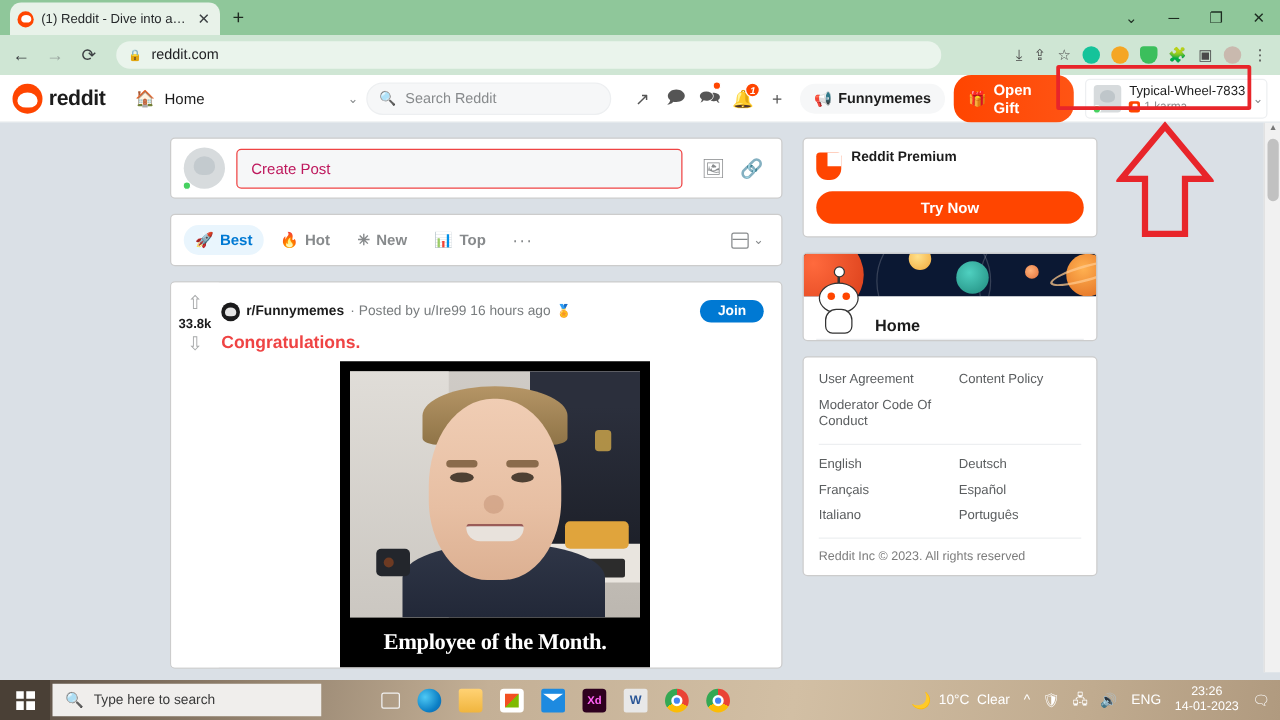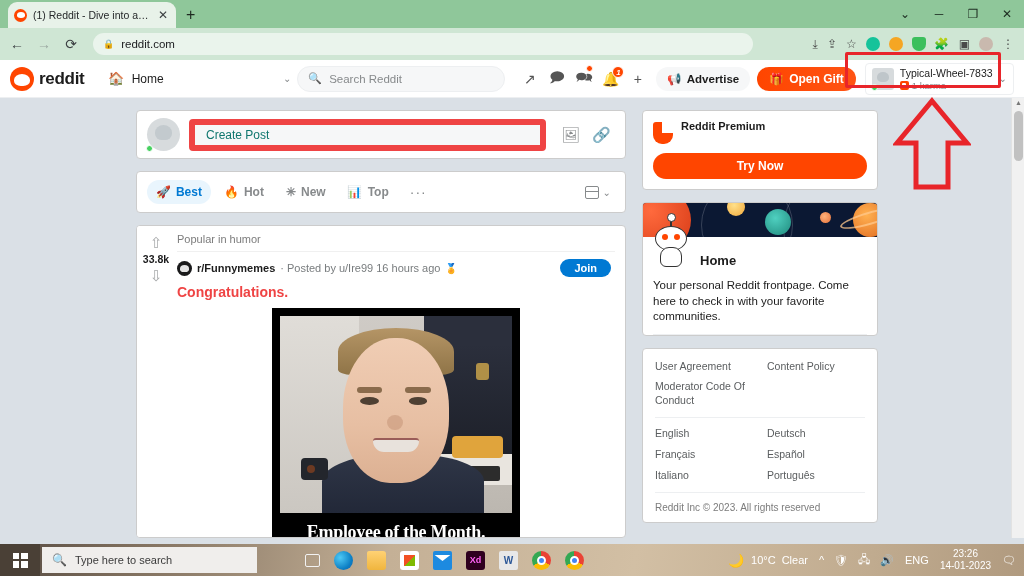--- a/index.html
+++ b/index.html
@@ -161,23 +161,23 @@
   .create-post { display: flex; align-items: center; padding: 7px 10px; gap: 9px; }
   .cp-avatar {
     width: 33px; height: 33px; border-radius: 50%; background: #d7dbdd;
     position: relative; flex: 0 0 auto;
   }
   .cp-avatar::after {
     content: ""; position: absolute; left: 8px; top: 7px; width: 17px; height: 15px;
     background: #c3cace; border-radius: 50% 50% 42% 42%;
   }
   .cp-input {
-    flex: 1; height: 32px; border: 6px solid #ef4444; background: #f6f7f8;
+    flex: 1; height: 32px; border: 1px solid #ef4444; background: #f6f7f8;
     border-radius: 4px; display: flex; align-items: center; padding: 0 11px;
-    font-size: 12px; color: #0f766e;
+    font-size: 12px; color: #be185d;
   }
   .cp-btns { display: flex; gap: 12px; padding-left: 6px; padding-right: 4px; }
   .cp-btn { font-size: 15px; color: #878a8c; }
 
   
   .sortbar { display: flex; align-items: center; padding: 8px 10px; gap: 4px; }
   .sort-item {
     display: flex; align-items: center; gap: 5px; padding: 5px 9px;
     border-radius: 16px; font-size: 12px; font-weight: bold; color: #878a8c;
   }
@@ -479,21 +479,21 @@
     </div>
     <div class="hdr-icons">
       <span class="hdr-ico">↗</span>
       <span class="hdr-ico">🗩</span>
       <span class="hdr-ico">🗪<i class="dot-badge"></i></span>
       <span class="hdr-ico">🔔<i class="num-badge">1</i></span>
       <span class="hdr-ico">+</span>
     </div>
     <div class="btn-advertise">
       <span>📢</span>
-      <span>Advertise</span>
+      <span>Funnymemes</span>
     </div>
     <div class="btn-gift">
       <span>🎁</span>
       <span>Open Gift</span>
     </div>
     <div class="user-menu">
       <span class="user-av">
         <i class="online-dot"></i>
       </span>
       <span class="user-info">
@@ -546,21 +546,20 @@
         </div>
       </div>
 
       <div class="card post">
         <div class="vote-col">
           <span class="arrow-up">⇧</span>
           <span class="vote-count">33.8k</span>
           <span class="arrow-down">⇩</span>
         </div>
         <div class="post-main">
-          <div class="post-popular">Popular in humor</div>
           <div class="post-meta">
             <span class="sub-ico"></span>
             <span class="sub-name">r/Funnymemes</span>
             <span class="post-byline">· Posted by u/Ire99 16 hours ago</span>
             <span class="award-ico">🏅</span>
             <span class="btn-join">Join</span>
           </div>
           <div class="post-title">Congratulations.</div>
           <div class="post-img-wrap">
             <div class="meme">
@@ -615,21 +614,20 @@
         <div class="home-head">
           <span class="snoo">
             <i class="snoo-ant"></i>
             <i class="snoo-head"></i>
             <i class="snoo-eye-l"></i>
             <i class="snoo-eye-r"></i>
             <i class="snoo-body"></i>
           </span>
           <span class="home-title">Home</span>
         </div>
-        <div class="home-desc">Your personal Reddit frontpage. Come here to check in with your favorite communities.</div>
         <div class="home-divider"></div>
 
       </div>
 
       <div class="card footer-card">
         <div class="footer-grid">
           <a class="footer-link">User Agreement</a>
           <a class="footer-link">Content Policy</a>
           <a class="footer-link">Moderator Code Of Conduct</a>
         </div>

